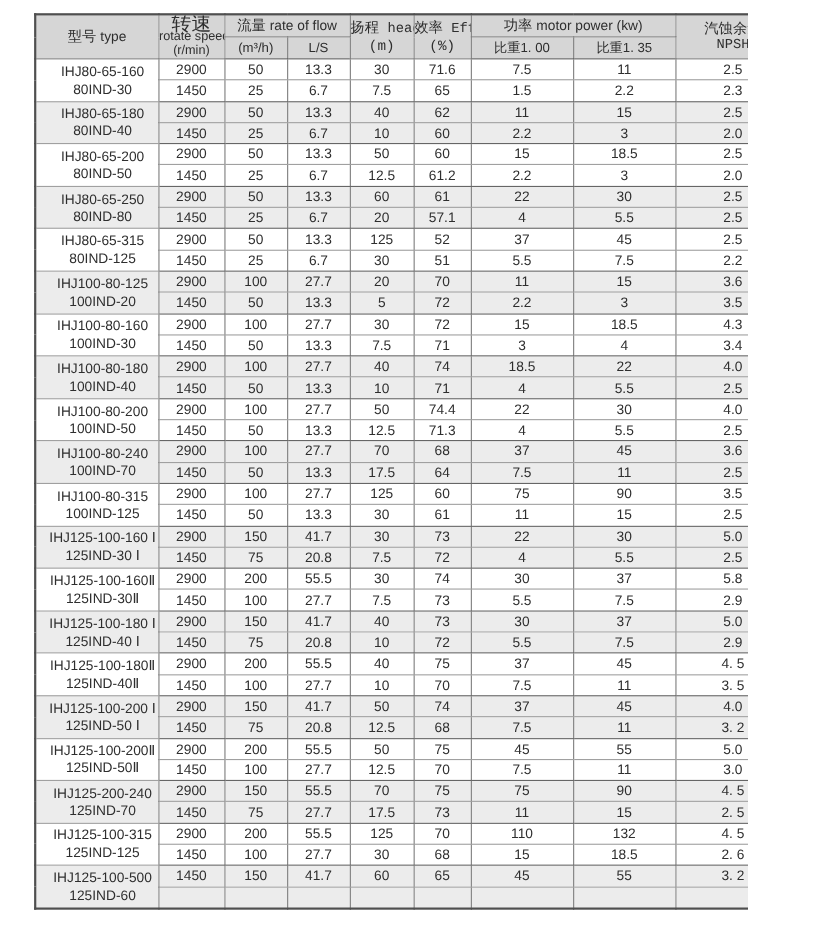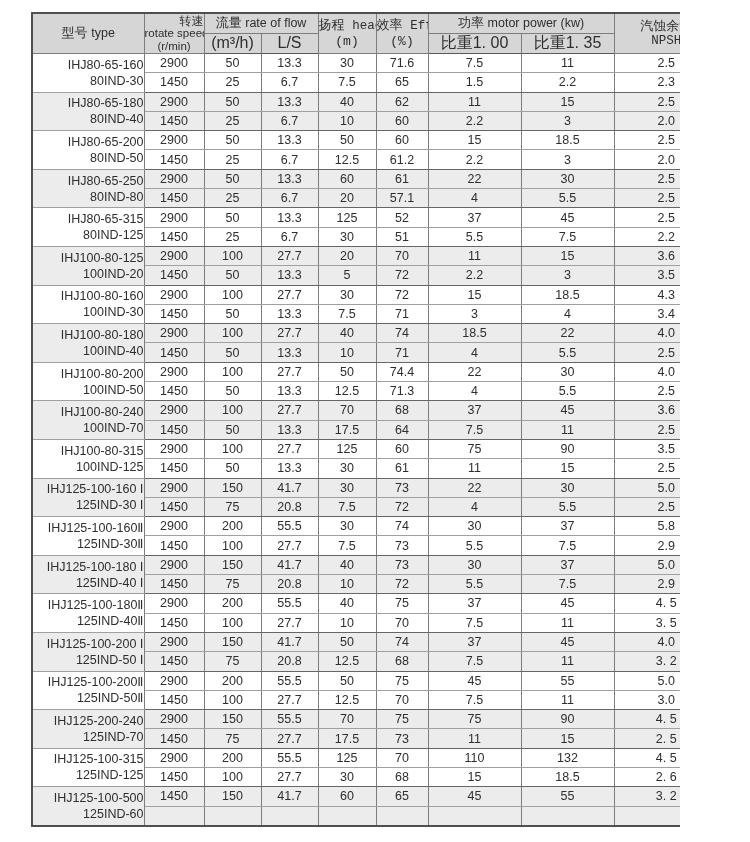--- a/index.html
+++ b/index.html
@@ -35,34 +35,34 @@
     white-space: nowrap;
   }
   
   thead th {
     background: #d6d6d6;
     font-weight: normal;
     font-size: 13px;
     height: 19px;
     line-height: 1.05;
   }
-  thead tr.sub th { font-size: 16px; height: 19px; }
+  thead tr.sub th { font-size: 12px; height: 19px; }
   th .en { font-size: 12.5px; }
   th .stack-line { display: block; font-size: 11.5px; line-height: 12.5px; }
-  th .stack-first { font-size: 12px; text-align: right; }
+  th .stack-first { font-size: 18px; }
   th .two-line { display: block; line-height: 15px; font-family: Liberation Mono, monospace; }
   
   tbody td {
     height: 18.3px;
     font-size: 12.5px;
     background: #ffffff;
   }
   tbody tr.shaded td { background: #ececec; }
   tbody td.type-cell {
-    text-align: right;
+    text-align: center;
     padding-left: 10px;
     line-height: 16px;
     border-bottom: 1px solid #666666;
   }
   tbody td.type-cell div { font-size: 12.5px; }
   
   tbody tr.row-first td { border-bottom: 1px solid #a0a0a0; }
   tbody tr.row-last  td { border-bottom: 1px solid #666666; }
   thead tr.sub th { border-bottom: 1px solid #5a5a5a; }
 </style>

